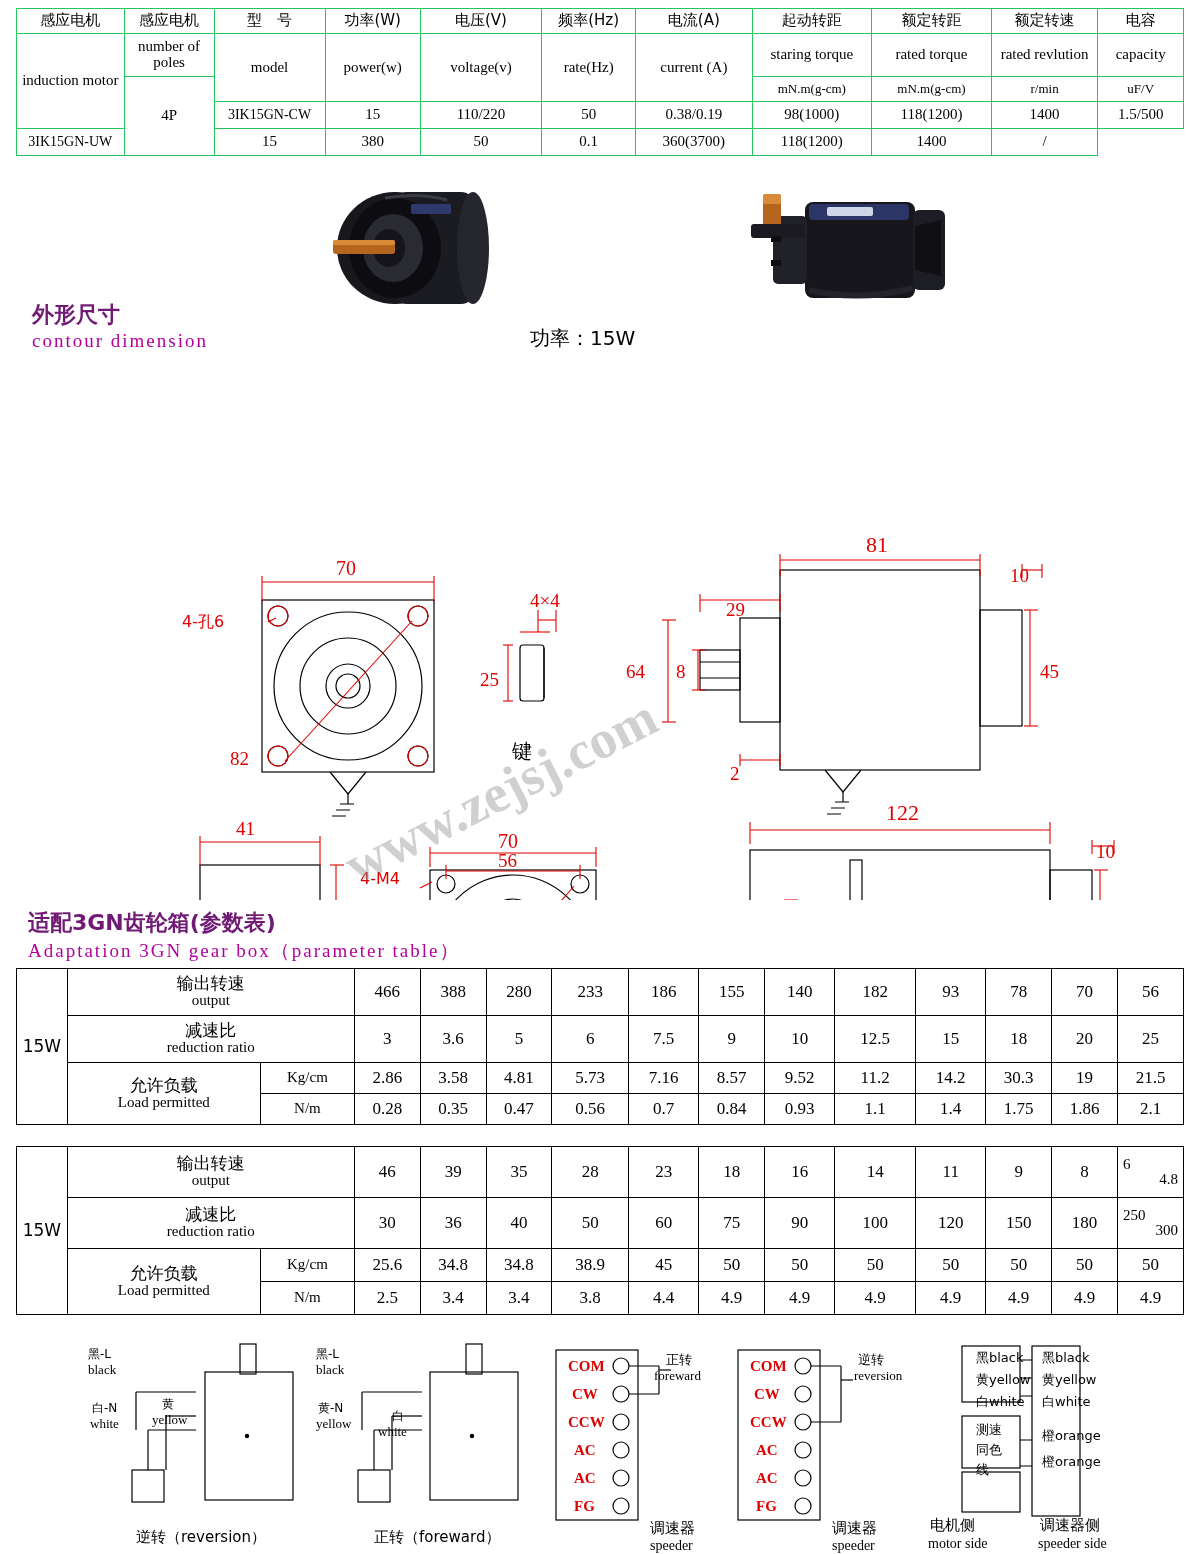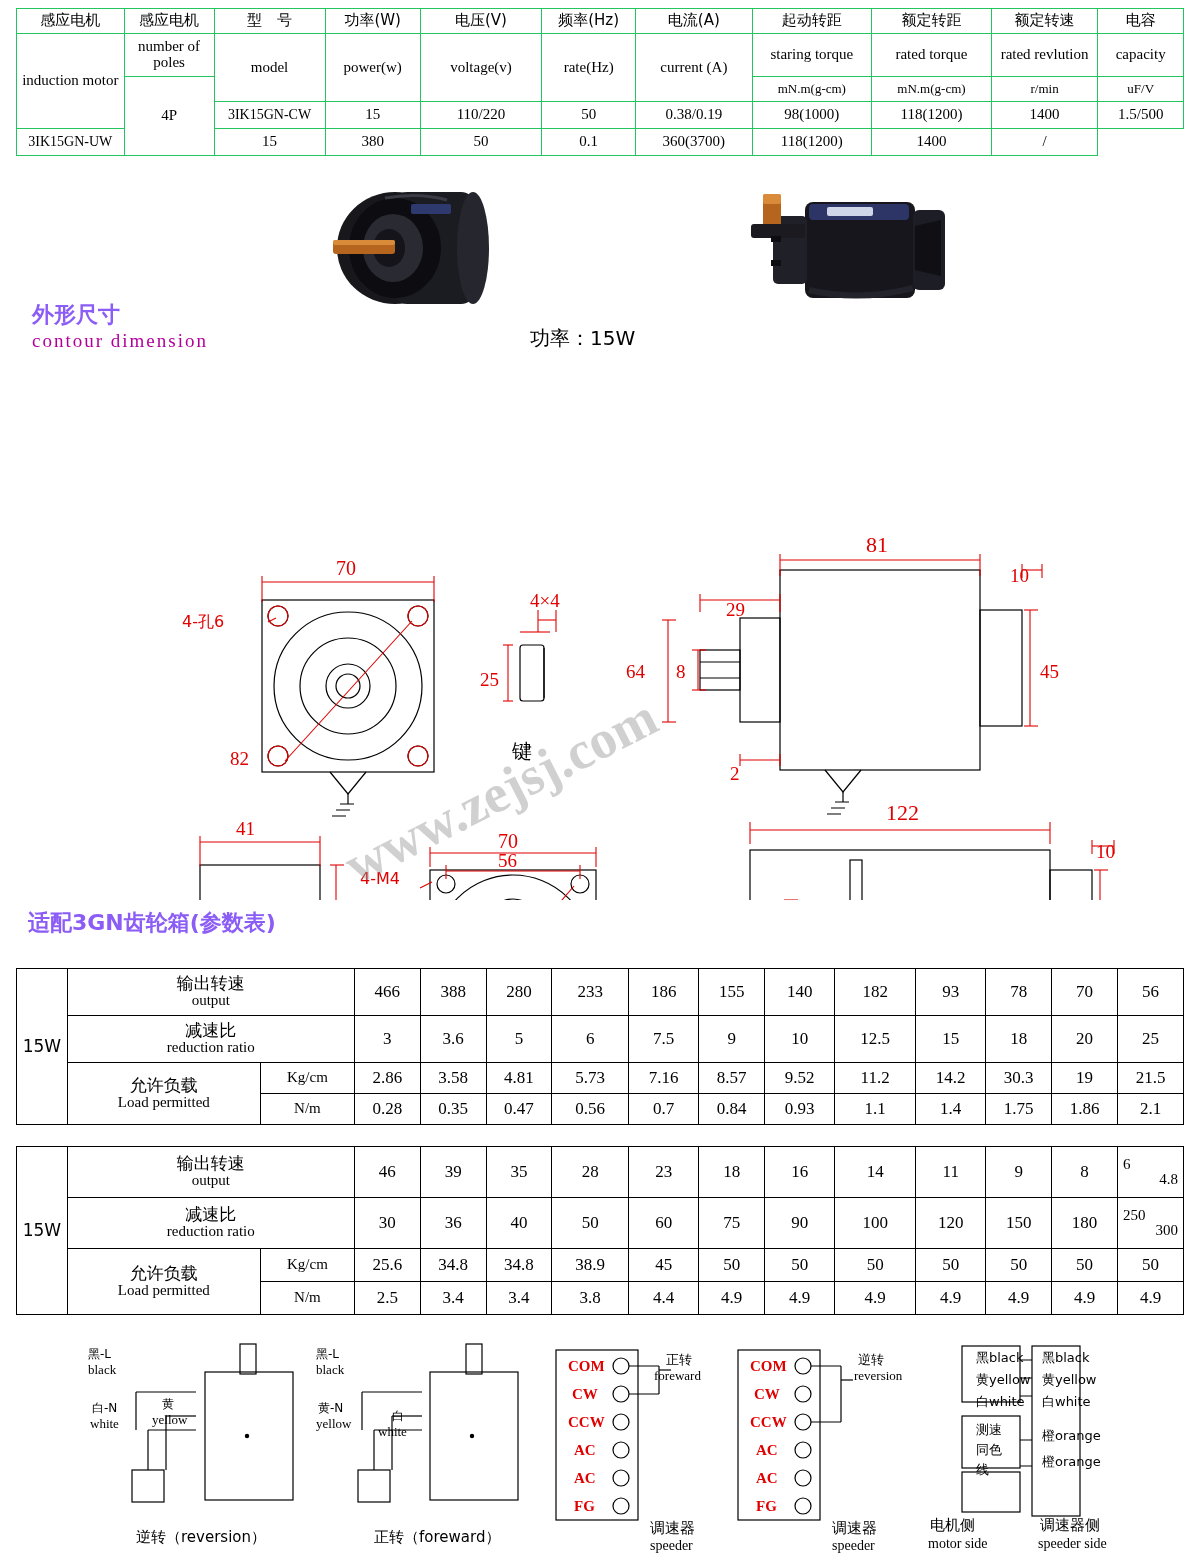--- a/index.html
+++ b/index.html
@@ -7,21 +7,21 @@
   table{border-collapse:collapse;}
   
   .spec{position:absolute;left:16px;top:8px;width:1168px;}
   .spec td{border:1px solid #22c55e;text-align:center;vertical-align:middle;padding:1px 2px;font-size:15px;line-height:1.05;}
   .spec .cn{font-family:"DejaVu Sans",sans-serif;font-size:15px;}
   .spec .en{font-size:15px;}
   .spec .sm{font-size:13px;}
   .spec .val{font-size:15px;}
   .spec .mdl{font-size:14px;letter-spacing:0px;}
   
-  .h-cn{font-family:"DejaVu Sans",sans-serif;color:#8b5cf6;font-size:22px;font-weight:bold;}
+  .h-cn{font-family:"DejaVu Sans",sans-serif;color:#701a75;font-size:22px;font-weight:bold;}
   .h-en{color:#b3009b;font-size:19px;letter-spacing:2px;}
   #contour-heading{position:absolute;left:32px;top:300px;}
   #adapt-heading{position:absolute;left:28px;top:908px;}
   #power-label{position:absolute;left:530px;top:325px;font-family:"DejaVu Sans",sans-serif;font-size:20px;}
   
   #drawings{position:absolute;left:0;top:170px;width:1200px;height:730px;}
   #drawings svg{position:absolute;left:0;top:0;}
   
   .photo{position:absolute;}
   
@@ -321,20 +321,21 @@
   <text x="756" y="762" fill="#e00000" font-size="19" font-family="Liberation Serif,serif">25</text>
   <text x="672" y="758" fill="#e00000" font-size="19" font-family="Liberation Serif,serif">10</text>
   <text x="724" y="874" fill="#e00000" font-size="19" font-family="Liberation Serif,serif">5</text>
 </svg>
 </div>
 
 <div id="watermark">www.zejsj.com</div>
 
 <div id="adapt-heading">
   <div class="h-cn">适配3GN齿轮箱(参数表)</div>
+  <div class="h-en">Adaptation 3GN gear box（parameter table）</div>
 </div>
 
 <table class="gear" id="gear-table-1" style="top:968px;">
   <tbody>
       <tr>
     <td rowspan="4" style="width:44px;" class="w">15W</td>
     <td colspan="2" style="width:260px;height:42px;">
       <div class="cn">输出转速</div>
       <div class="en">output</div>
     </td>

